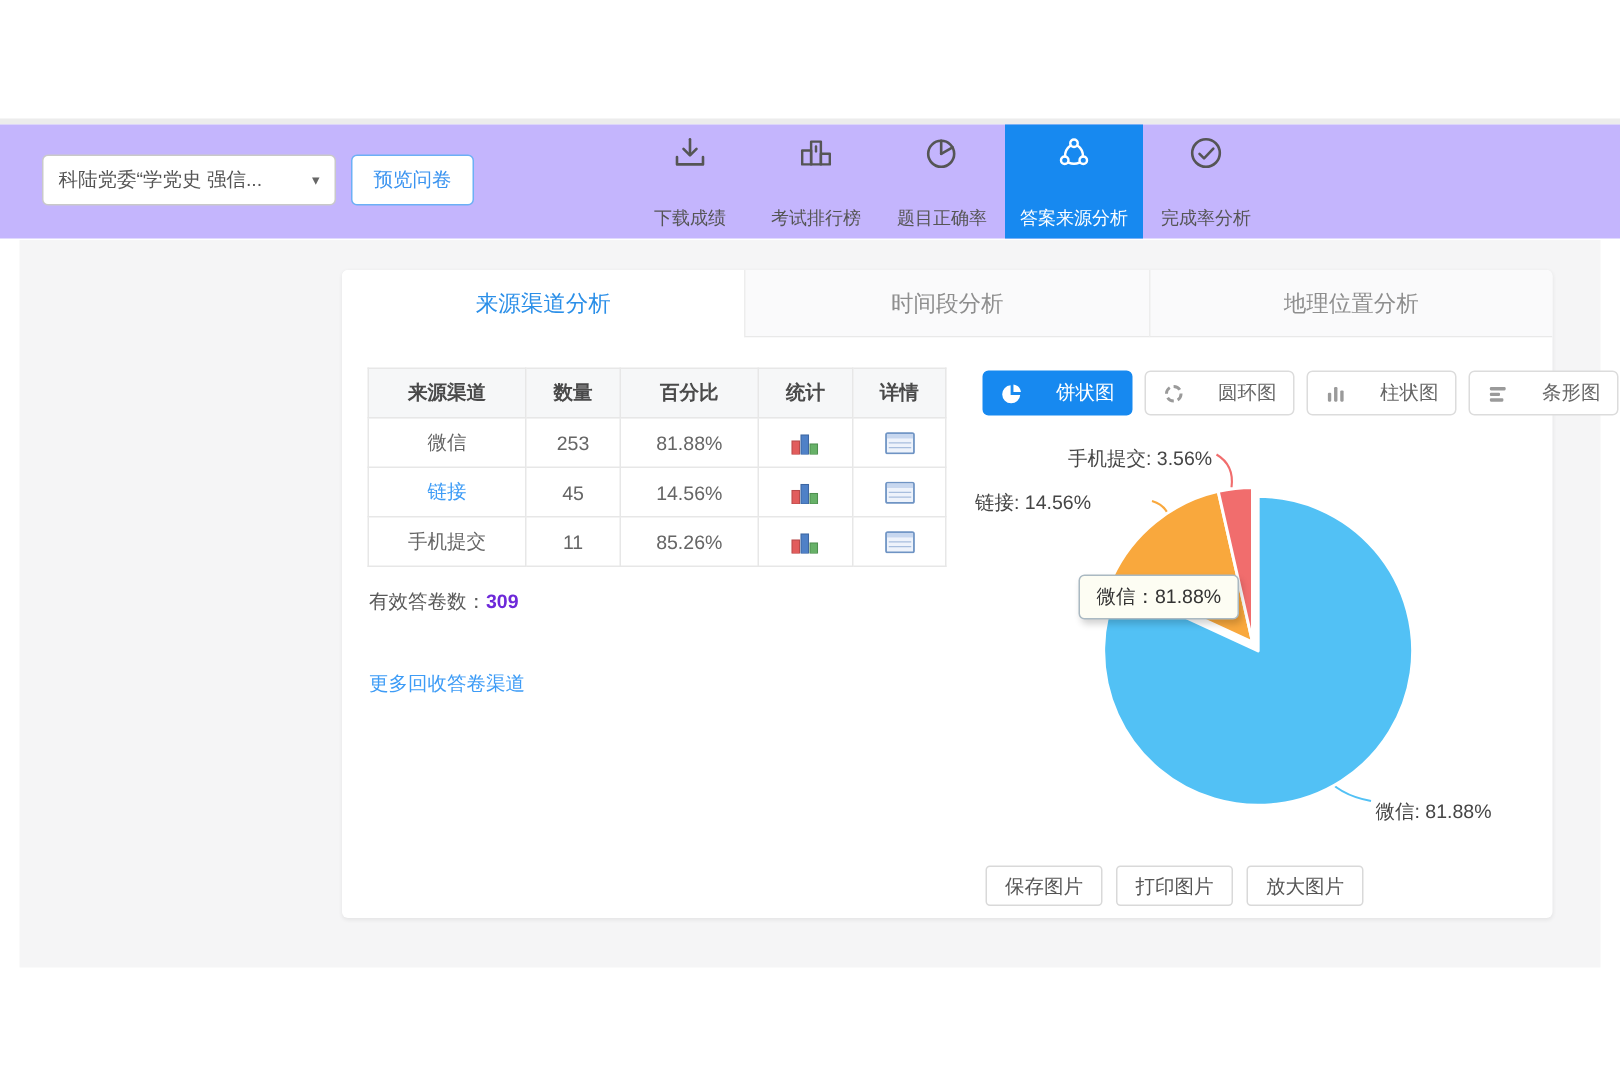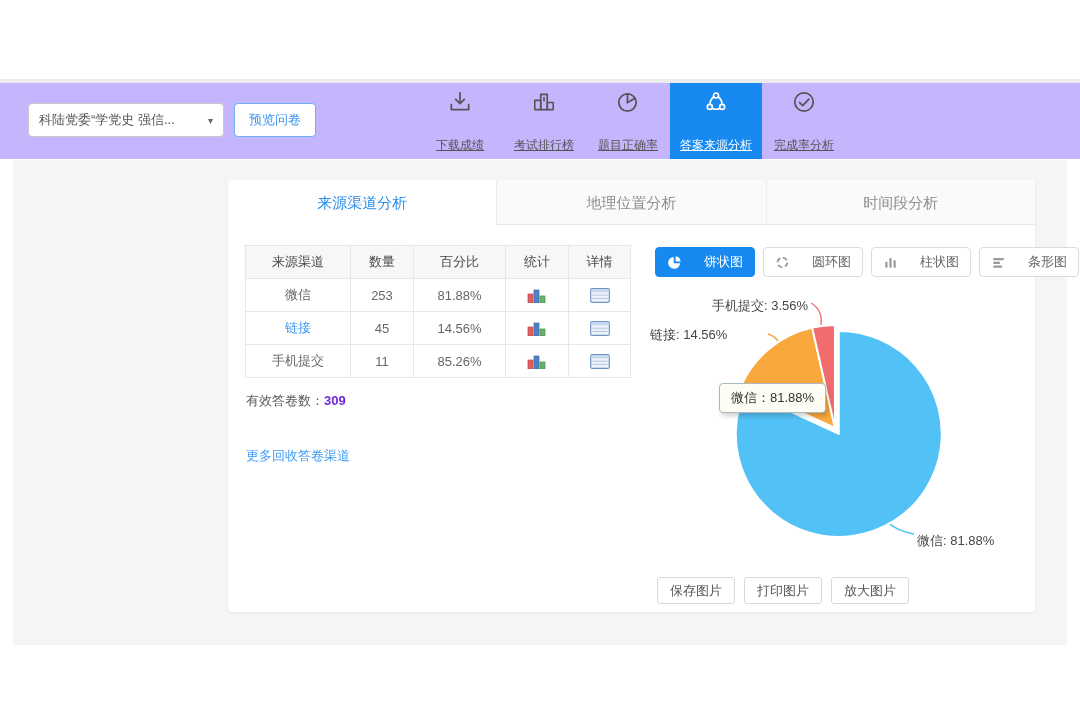--- a/index.html
+++ b/index.html
@@ -14,41 +14,41 @@
   .survey-select { position:absolute; left:28px; top:20px; width:196px; height:34px;
     border:1px solid #c9c9c9; border-radius:4px; background:#fff; display:flex; align-items:center;
     padding:0 10px; font-size:13px; color:#555; cursor:pointer; }
   .survey-select .sel-text { flex:1; white-space:nowrap; overflow:hidden; text-overflow:ellipsis; }
   .survey-select .caret { color:#666; font-size:10px; margin-left:6px; }
   .preview-btn { position:absolute; left:234px; top:20px; height:34px; padding:0 14px;
     border:1px solid #6cb0f5; border-radius:4px; background:#fff; color:#3b94f0; font-size:13px; cursor:pointer; }
 
   .nav { position:absolute; left:418px; top:0; height:76px; display:flex; }
   .nav-item { min-width:84px; padding:0 10px; height:76px; display:flex; flex-direction:column;
-    align-items:center; justify-content:center; gap:22px; color:#555; cursor:pointer;text-decoration:underline; }
+    align-items:center; justify-content:center; gap:22px; color:#555; cursor:pointer; }
   .nav-item .nav-icon { width:26px; height:26px; display:block; }
   .nav-item .nav-label { font-size:12px; white-space:nowrap; }
   .nav-item.active { background:#1789f0; color:#fff; }
 
   
   .content-bg { position:absolute; left:13px; top:160px; width:1054px; height:485px; background:#f5f5f6; }
 
   
   .card { position:absolute; left:228px; top:180px; width:807px; height:432px; background:#fff;
     border-radius:4px; box-shadow:0 1px 3px rgba(0,0,0,0.07); }
   .tabs { display:flex; height:45px; border-radius:4px 4px 0 0; overflow:hidden; }
   .tab { flex:1; line-height:45px; text-align:center; font-size:15px; color:#8e8e8e;
     background:#fafafb; border-bottom:1px solid #e9e9e9; border-left:1px solid #ededed; cursor:pointer; }
   .tab:first-child { border-left:none; }
   .tab.active { background:#fff; color:#2b8fe8; border-bottom:1px solid transparent; }
 
   
   .src-table { position:absolute; left:245px; top:245px; border-collapse:collapse; font-size:13px; color:#666; }
   .src-table th, .src-table td { border:1px solid #e7e7e7; text-align:center; height:33px; }
-  .src-table th { background:#f6f7f8; color:#4a4a4a; font-weight:normal; }
+  .src-table th { background:#f6f7f8; color:#4a4a4a; font-weight:bold; }
   .col-ch { width:105px; } .col-num { width:63px; } .col-pct { width:92px; } .col-stat { width:63px; } .col-det { width:62px; }
   .link-text { color:#3e9cf6; cursor:pointer; }
   .cell-icon { display:inline-block; vertical-align:middle; cursor:pointer; }
 
   .summary { position:absolute; left:246px; top:392px; font-size:13px; color:#5a5a5a; }
   .summary .valid-count { color:#6d28d9; font-weight:bold; }
   .more-link { position:absolute; left:246px; top:447px; font-size:13px; color:#3e9cf6;
     cursor:pointer; }
 
   
@@ -132,22 +132,22 @@
         <span class="nav-label">完成率分析</span>
       </div>
     </div>
   </div>
 
   <div class="content-bg"></div>
 
   <div class="card">
     <div class="tabs">
       <div class="tab active">来源渠道分析</div>
+      <div class="tab">时间段分析</div>
       <div class="tab">地理位置分析</div>
-      <div class="tab">时间段分析</div>
     </div>
   </div>
 
   <table class="src-table">
     <thead>
       <tr>
         <th class="col-ch">来源渠道</th>
         <th class="col-num">数量</th>
         <th class="col-pct">百分比</th>
         <th class="col-stat">统计</th>

